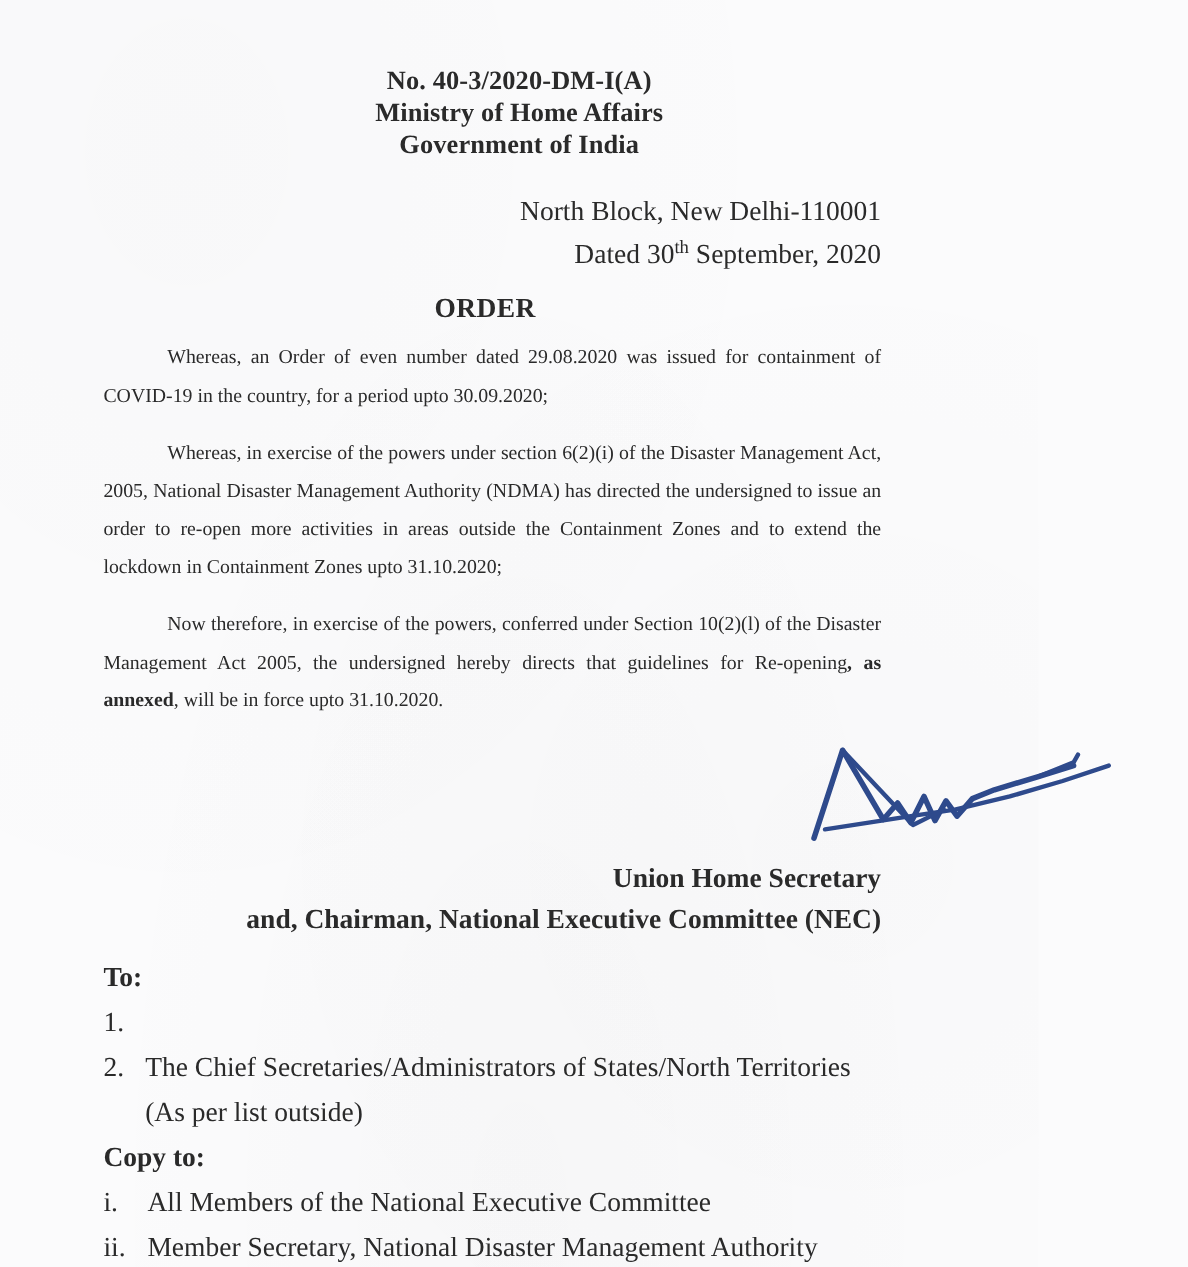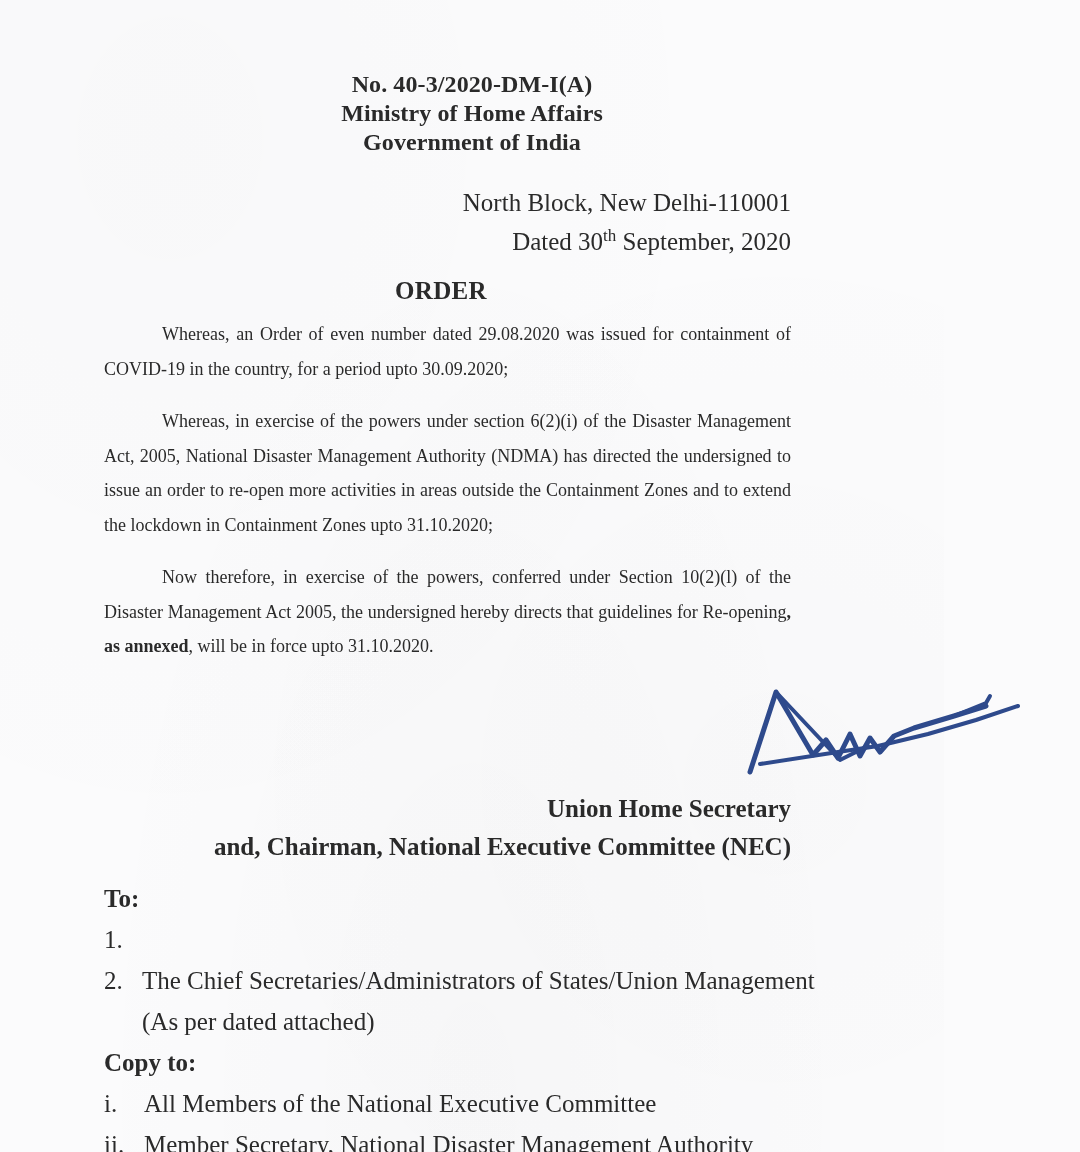--- a/index.html
+++ b/index.html
@@ -12,21 +12,21 @@
     background: #fbfbfc;
     font-family: "Liberation Serif", "DejaVu Serif", serif;
     color: #2a2a2a;
     overflow: hidden;
     position: relative;
   }
   .page {
     position: relative;
     width: 944px;
     height: 1152px;
-    padding: 18px;
+    padding: 8px;
     box-sizing: border-box;
   }
   
   .page::before {
     content: "";
     position: absolute;
     inset: 0;
     pointer-events: none;
     background:
       radial-gradient(ellipse at 18% 12%, rgba(0,0,0,0.012), rgba(0,0,0,0) 55%),
@@ -197,24 +197,24 @@
     </div>
 
     <div class="recipients">
       <div class="to-label">To:</div>
       <ul class="rlist">
         <li>
           <span class="marker">1.</span>
         </li>
         <li>
           <span class="marker">2.</span>
-          <span class="rtext">The Chief Secretaries/Administrators of States/Union Management</span>
+          <span class="rtext">The Chief Secretaries/Administrators of States/North Territories</span>
         </li>
       </ul>
-      <div class="sub-note">(As per dated attached)</div>
+      <div class="sub-note">(As per list outside)</div>
       <div class="to-label">Copy to:</div>
       <ul class="rlist">
         <li>
           <span class="marker roman">i.</span>
           <span class="rtext">All Members of the National Executive Committee</span>
         </li>
         <li>
           <span class="marker roman">ii.</span>
           <span class="rtext">Member Secretary, National Disaster Management Authority</span>
         </li>

